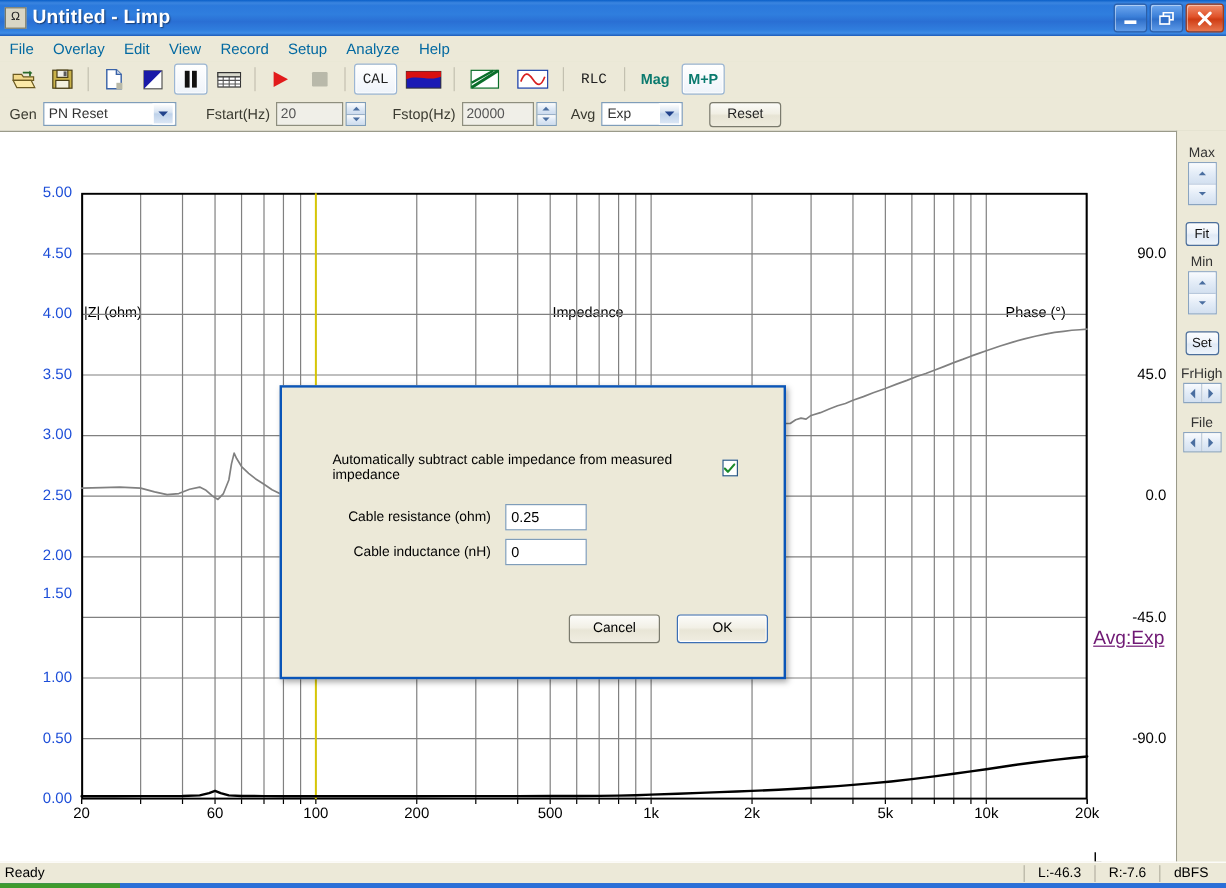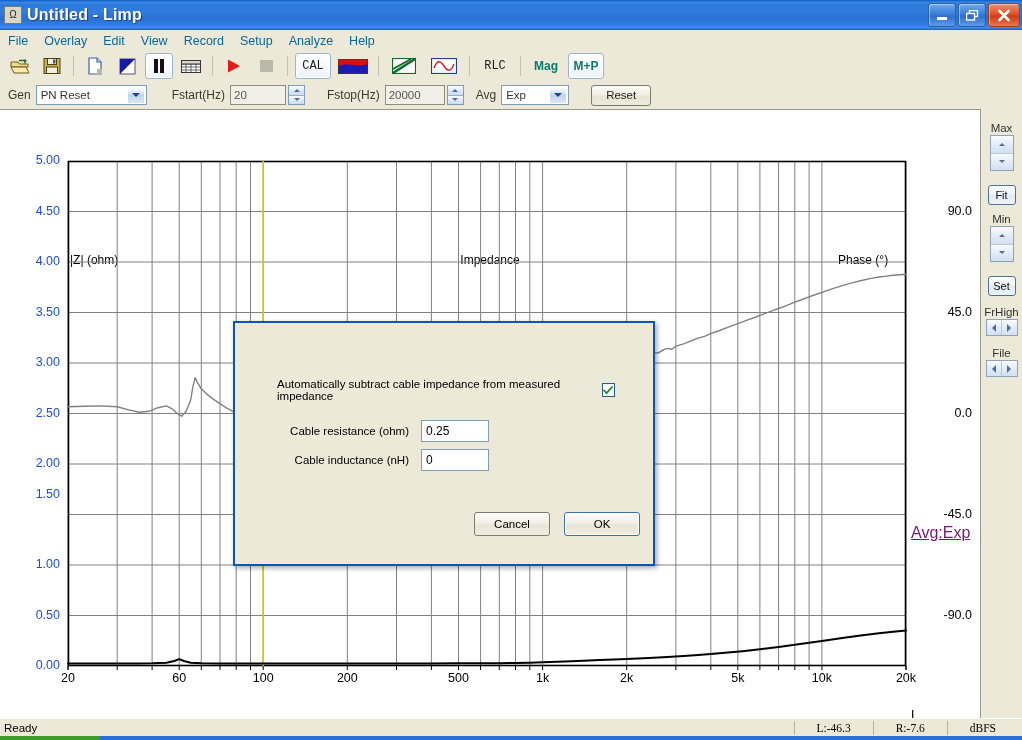--- a/index.html
+++ b/index.html
@@ -153,21 +153,21 @@
     background:linear-gradient(to bottom,#fcfdfe,#eef3fa 45%,#e0e9f5 55%,#eef4fb);
     font-size:11px;color:#111;display:flex;align-items:center;justify-content:center;
   }
 
   
   .statusbar{
     position:absolute;left:0;top:718px;width:1022px;height:18px;
     background:#ece9d8;border-top:1px solid #fff;
     display:flex;align-items:center;font-size:11.5px;color:#000;
   }
-  .sb-cell{border-left:1px solid #b5b2a2;padding:0 22px;height:14px;line-height:14px;font-family:Liberation Serif, serif;}
+  .sb-cell{border-left:1px solid #b5b2a2;padding:0 11px;height:14px;line-height:14px;}
   .taskbar{
     position:absolute;left:0;top:736px;width:1022px;height:4px;
     background:#1f5fc4;
   }
   .taskbar .green{position:absolute;left:0;top:0;width:100px;height:4px;background:#3f9b2c;}
   .taskbar .blue2{position:absolute;left:100px;top:0;width:922px;height:4px;background:#2a6fd8;}
 
   
   .dlg{
     position:absolute;left:233px;top:321px;width:418px;height:241px;

